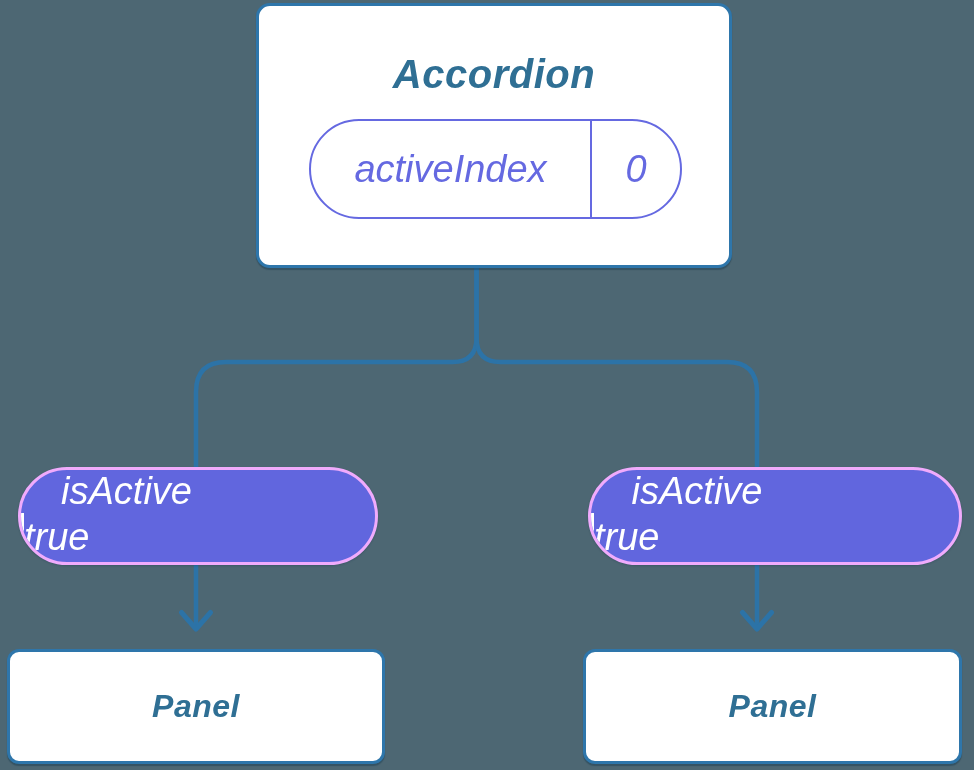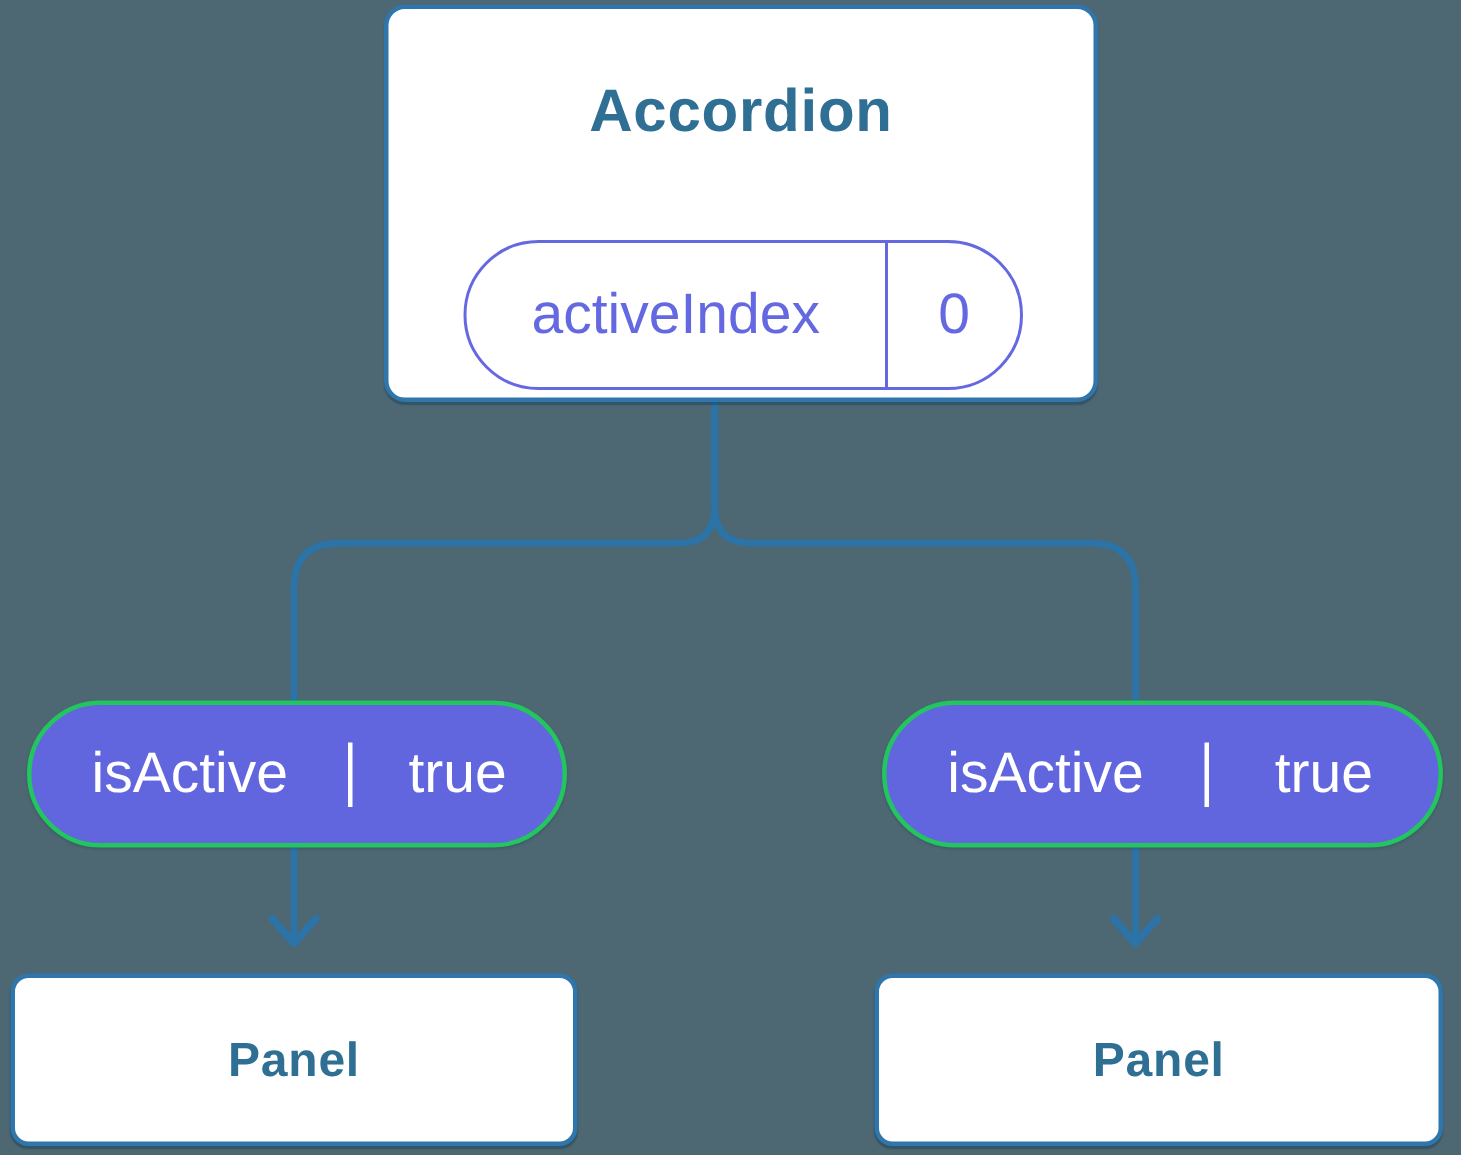--- a/index.html
+++ b/index.html
@@ -17,20 +17,21 @@
   body {
     font-family: "Liberation Sans", "DejaVu Sans", sans-serif;
     background: var(--background, #4d6773);
     overflow: hidden;
   }
   .canvas {
     position: relative;
     width: 974px;
     height: 770px;
     background: var(--background, #4d6773);
+    font-style: italic;
   }
   .connectors {
     position: absolute;
     inset: 0;
     z-index: 1;
   }
   .connector-path {
     fill: none;
     stroke: var(--connector, #2c73a7);
     stroke-width: 4.5;
@@ -68,46 +69,46 @@
   .state-pill {
     position: absolute;
     left: 50px; top: 113px;
     width: 373px; height: 100px;
     border: 2.5px solid var(--state-accent, #6569e1);
     border-radius: 50px;
     background: var(--card-fill, #fff);
     display: flex;
     align-items: stretch;
     overflow: hidden;
-    margin-top: 41px;
   }
   .state-pill .pill-cell {
     display: flex;
     align-items: center;
     justify-content: center;
     color: var(--state-accent, #6569e1);
     font-size: 38px;
     font-weight: 400;
   }
   .state-pill .pill-name { width: 279px; }
   .state-pill .pill-value {
     flex: 1;
     border-left: 2.5px solid var(--state-accent, #6569e1);
   }
   .prop-pill {
     position: absolute;
     z-index: 2;
     height: 98px;
-    border: 3px solid #22c55e;
+    border: 3px solid #f0abfc;
     border-radius: 49px;
     background: var(--prop-fill, #6166de);
     display: flex;
-    align-items: center;
+    align-items: flex-start;
     overflow: hidden;
     box-shadow: 0 1px 2px rgba(10, 45, 70, 0.25);
+    flex-direction: column;
   }
   .prop-pill .pill-cell {
     display: flex;
     align-items: center;
     justify-content: center;
     color: var(--prop-text, #ffffff);
     font-size: 38px;
     font-weight: 400;
   }
   .prop-pill-left { left: 18px; top: 467px; width: 360px; }

